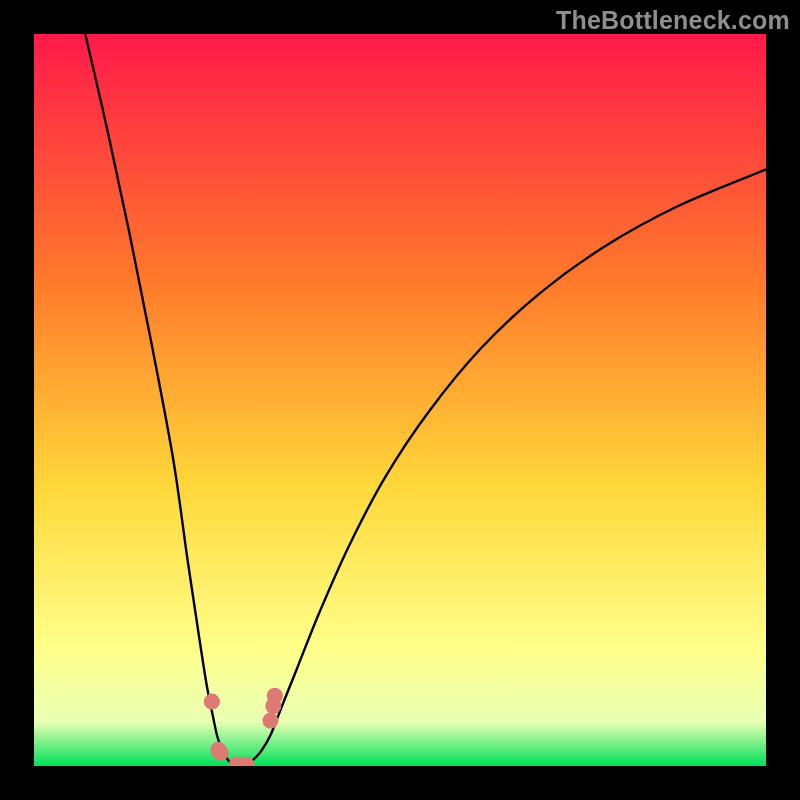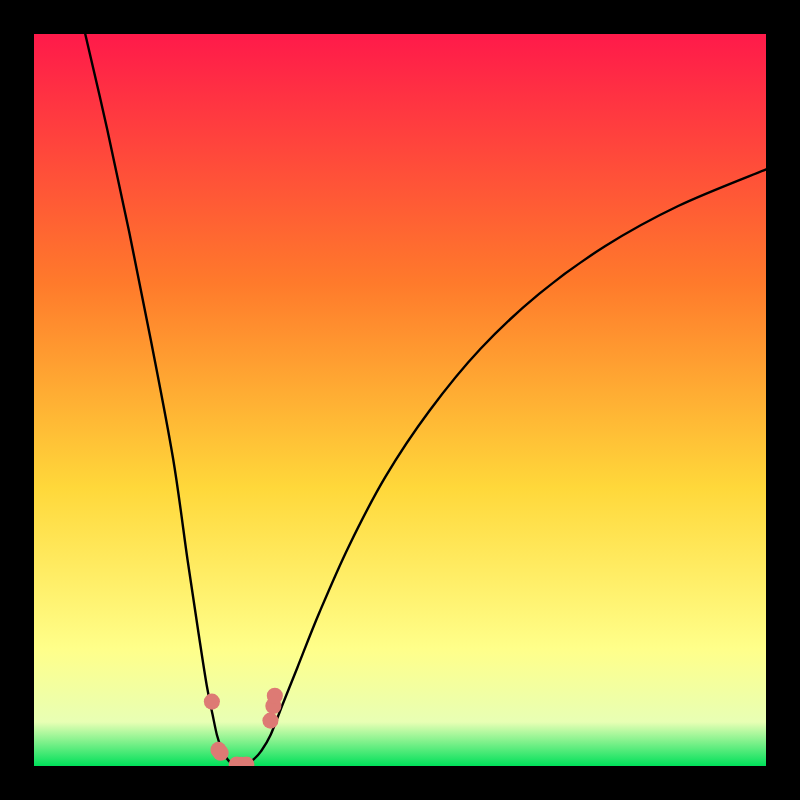--- a/index.html
+++ b/index.html
@@ -35,20 +35,21 @@
     font-weight: 600;
     color: #8e8e8e;
     letter-spacing: 0.2px;
   }
   svg { display: block; }
 </style>
 </head>
 <body>
 
 <div class="frame">
+  <div class="watermark">TheBottleneck.com</div>
   <div class="plot">
     <svg id="chart-svg" width="732" height="732" viewBox="0 0 732 732" preserveAspectRatio="none">
       <defs>
         <linearGradient id="bg-grad" x1="0" y1="0" x2="0" y2="1">
           <stop id="g0" offset="0%" stop-color="#ff1a4a"></stop>
           <stop id="g1" offset="34%" stop-color="#ff7a2b"></stop>
           <stop id="g2" offset="62%" stop-color="#ffd83a"></stop>
           <stop id="g3" offset="84%" stop-color="#ffff8a"></stop>
           <stop id="g4" offset="94%" stop-color="#e8ffb4"></stop>
           <stop id="g5" offset="100%" stop-color="#00e05a"></stop>

